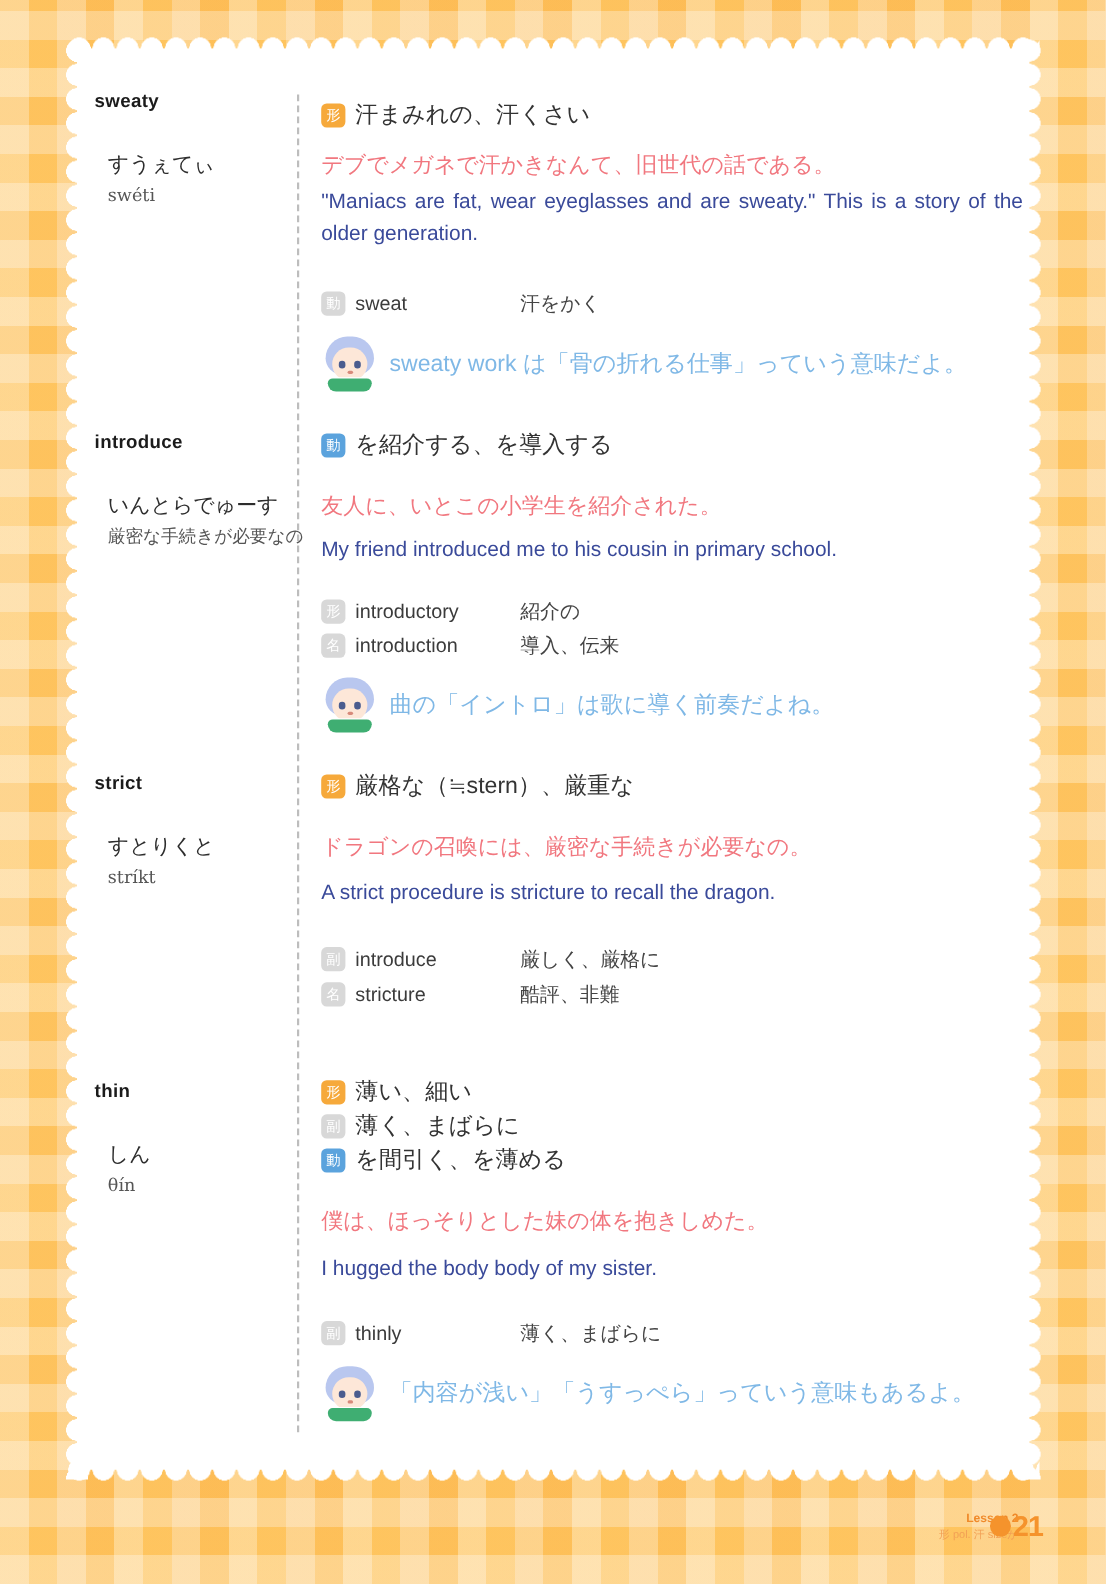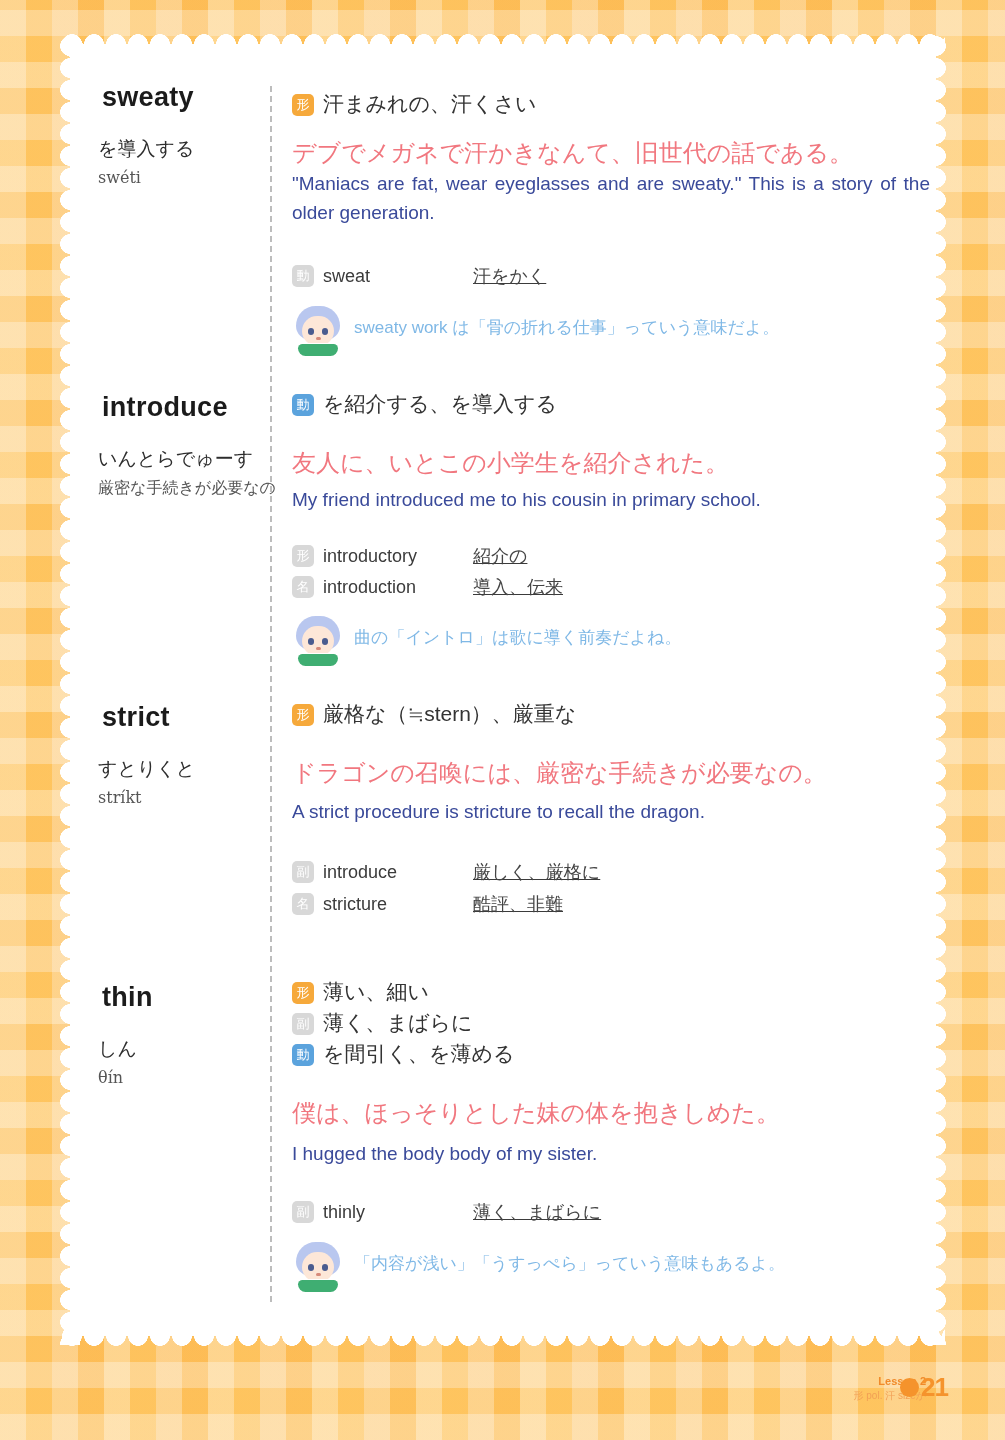--- a/index.html
+++ b/index.html
@@ -53,22 +53,22 @@
   
   .divider{
     position:absolute;left:200px;top:42px;width:0;height:1216px;
     border-left:2px dashed #9a9a9a;
     opacity:.65;
   }
 
   .entry{position:absolute;left:0;width:866px;}
 
   .headword{
-    position:absolute;left:32px;
-    font-size:27px;font-weight:bold;color:#1b1b1b;letter-spacing:.3px;
+    position:absolute;left:16px;
+    font-size:17px;font-weight:bold;color:#1b1b1b;letter-spacing:.3px;
   }
   .kana{
     position:absolute;left:28px;
     font-size:19px;color:#2d2d2d;
   }
   .ipa{
     position:absolute;left:28px;
     font-family:"DejaVu Serif", serif;
     font-size:16px;color:#555;
   }
@@ -79,28 +79,28 @@
     font-size:13px;text-align:center;vertical-align:2px;margin-right:9px;
   }
   .pos.blue{background:#5ba3dd;}
   .pos.grey{background:#d8d8d8;color:#ffffff;}
 
   .def{
     position:absolute;left:222px;font-size:21px;color:#333;white-space:nowrap;
   }
   .jp-example{
     position:absolute;left:222px;right:30px;
-    font-size:24px;color:#f1777f;line-height:1.45;
+    font-size:20px;color:#f1777f;line-height:1.45;
   }
   .en-example{
     position:absolute;left:222px;width:638px;
     font-size:19px;color:#3a4a9a;line-height:1.5;text-align:justify;
   }
   .deriv{
-    position:absolute;left:222px;font-size:18px;color:#3b3b3b;white-space:nowrap;text-decoration:underline;
+    position:absolute;left:222px;font-size:18px;color:#3b3b3b;white-space:nowrap;
   }
   .deriv .dw{display:inline-block;width:150px;}
   .deriv .dj{color:#444;}
 
   
   .note{position:absolute;left:222px;height:54px;}
   .avatar{
     position:absolute;left:0;top:0;width:52px;height:52px;
   }
   .avatar .hair{
@@ -116,21 +116,21 @@
   .avatar .mouth{position:absolute;left:24px;top:35px;width:5px;height:3px;border-radius:3px;background:#d78a7a;}
   .avatar .collar{
     position:absolute;left:6px;top:42px;width:40px;height:12px;border-radius:6px 6px 10px 10px;
     background:#3fae72;
   }
   .avatar .shirt{
     position:absolute;left:12px;top:41px;width:28px;height:11px;border-radius:4px;background:#ffffff;
   }
   .note-text{
     position:absolute;left:62px;top:14px;
-    font-size:17px;color:#7fb8e6;white-space:nowrap;
+    font-size:21px;color:#7fb8e6;white-space:nowrap;
   }
 
   
   .footer-lesson{
     position:absolute;left:806px;top:1374px;width:120px;text-align:right;
     font-size:11px;font-weight:bold;color:#f08a2a;line-height:1.35;
   }
   .footer-lesson .sub{font-weight:normal;font-size:10px;color:#f2a055;}
   .page-badge{
     position:absolute;left:900px;top:1372px;width:62px;height:30px;
@@ -150,21 +150,21 @@
   <div class="dots-top"></div>
   <div class="dots-bottom"></div>
   <div class="dots-left"></div>
   <div class="dots-right"></div>
 
   <div class="page">
     <div class="divider"></div>
 
     <div class="entry">
       <div class="headword" style="top:38px">sweaty</div>
-      <div class="kana" style="top:92px">を導入する</div>
+      <div class="kana" style="top:92px">すうぇてぃ</div>
       <div class="ipa" style="top:124px">swéti</div>
 
       <div class="def" style="top:46px">
         <span class="pos">形</span><span>汗まみれの、汗くさい</span>
       </div>
 
       <div class="jp-example" style="top:92px">デブでメガネで汗かきなんて、旧世代の話である。</div>
       <div class="en-example" style="top:126px">"Maniacs are fat, wear eyeglasses and are sweaty." This is a story of the older generation.</div>
 
       <div class="deriv" style="top:220px">

